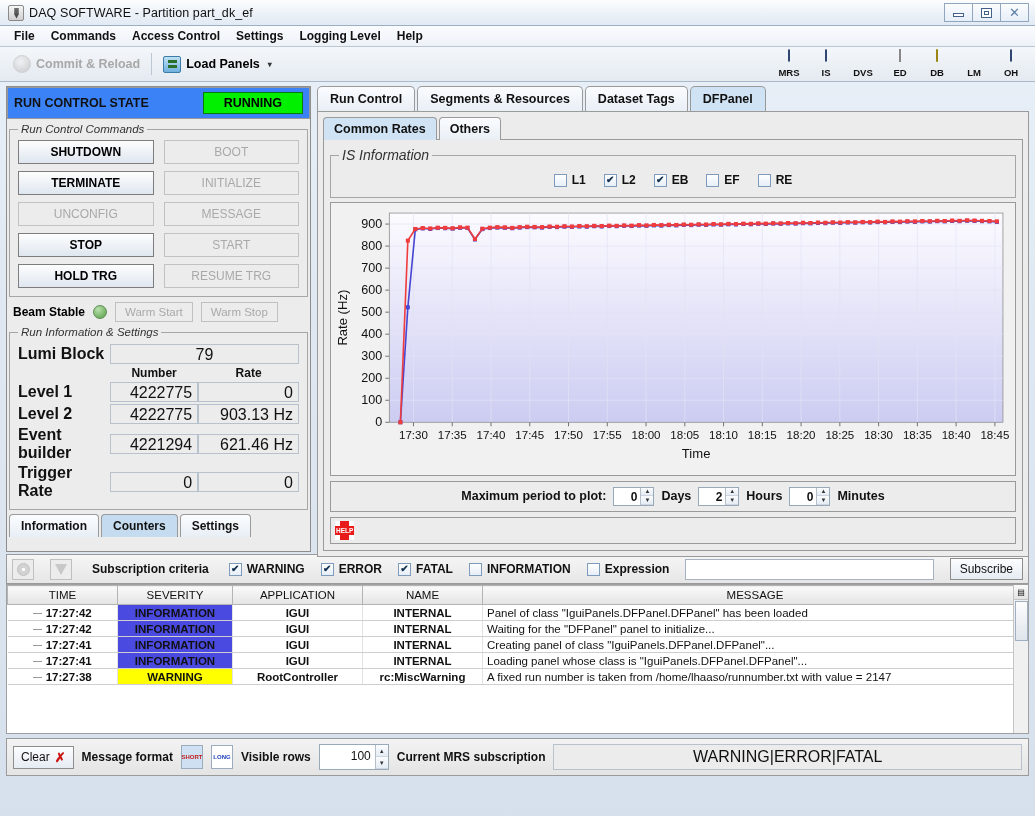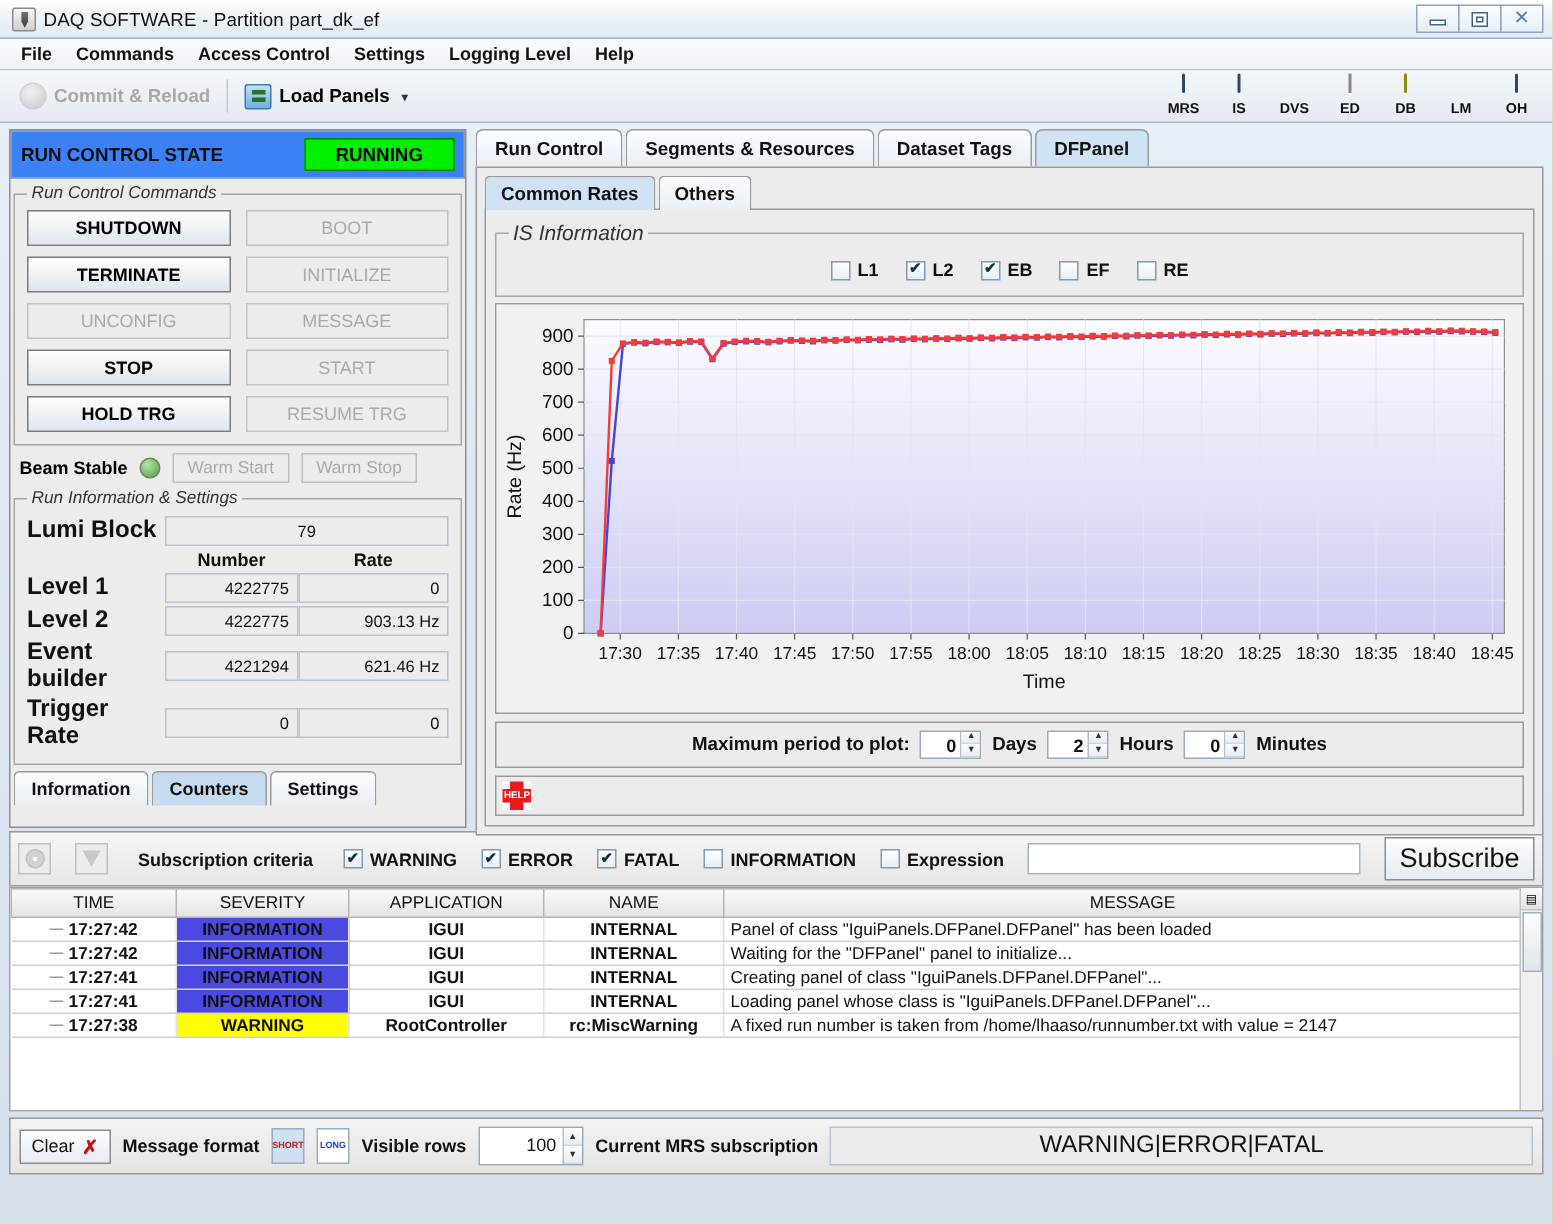--- a/index.html
+++ b/index.html
@@ -178,21 +178,21 @@
     font-size: 11.5px; color: #a9a9a9; border: 1px solid #c0c0c0;
     background: #ececec; padding: 3px 9px;
   }
 
   .info-table { width: 100%; border-collapse: collapse; }
   .info-table td { padding: 1px 0; }
   .it-label { font-size: 16px; font-weight: bold; color: #111; width: 92px; padding-right: 4px !important; }
   .it-head { font-size: 12px; font-weight: bold; text-align: center; color: #111; }
   .fieldbox {
     background: #ececec; border: 1px solid #b7c2cd;
-    font-size: 11px; color: #111; text-align: right;
+    font-size: 16px; color: #111; text-align: right;
     padding: 2px 5px; height: 20px; line-height: 16px;
   }
   .fieldbox.center { text-align: center; }
 
   .tabstrip { display: flex; align-items: flex-end; margin: 4px 2px -1px 2px; position: relative; z-index: 2; }
   .tab {
     font-size: 12px; font-weight: bold; color: #111;
     padding: 4px 11px 4px 11px;
     border: 1px solid #9a9a9a; border-bottom: none;
     background: linear-gradient(180deg,#fbfdff,#e8eef5);
@@ -285,21 +285,21 @@
     display: flex; align-items: center; justify-content: center;
   }
   .cd-ic { width: 13px; height: 13px; border-radius: 50%;
     background: radial-gradient(circle at 50% 50%, #fff 0 18%, #d2d2d2 19% 100%);
     border: 1px solid #c0c0c0; }
   .fn-ic { width: 0; height: 0; border-left: 6px solid transparent; border-right: 6px solid transparent;
     border-top: 11px solid #c8c8c8; }
   .sub-label { font-size: 12px; font-weight: bold; color: #111; padding: 0 4px; }
   .sub-input { flex: 1; height: 21px; border: 1px solid #a6b2c0; background: #fff; }
   .subscribe-btn {
-    font-size: 18px; color: #111; border: 1px solid #8d8d8d;
+    font-size: 12px; color: #111; border: 1px solid #8d8d8d;
     background: linear-gradient(180deg,#fcfdff,#e6ecf3); padding: 3px 9px;
   }
 
   table.logtable { width: 100%; border-collapse: collapse; table-layout: fixed; background: #fff; }
   table.logtable th {
     font-size: 11.5px; font-weight: normal; color: #111;
     background: linear-gradient(180deg,#fafafa,#e4e4e4);
     border: 1px solid #b4b4b4; padding: 2px 0; height: 19px;
   }
   table.logtable td {

